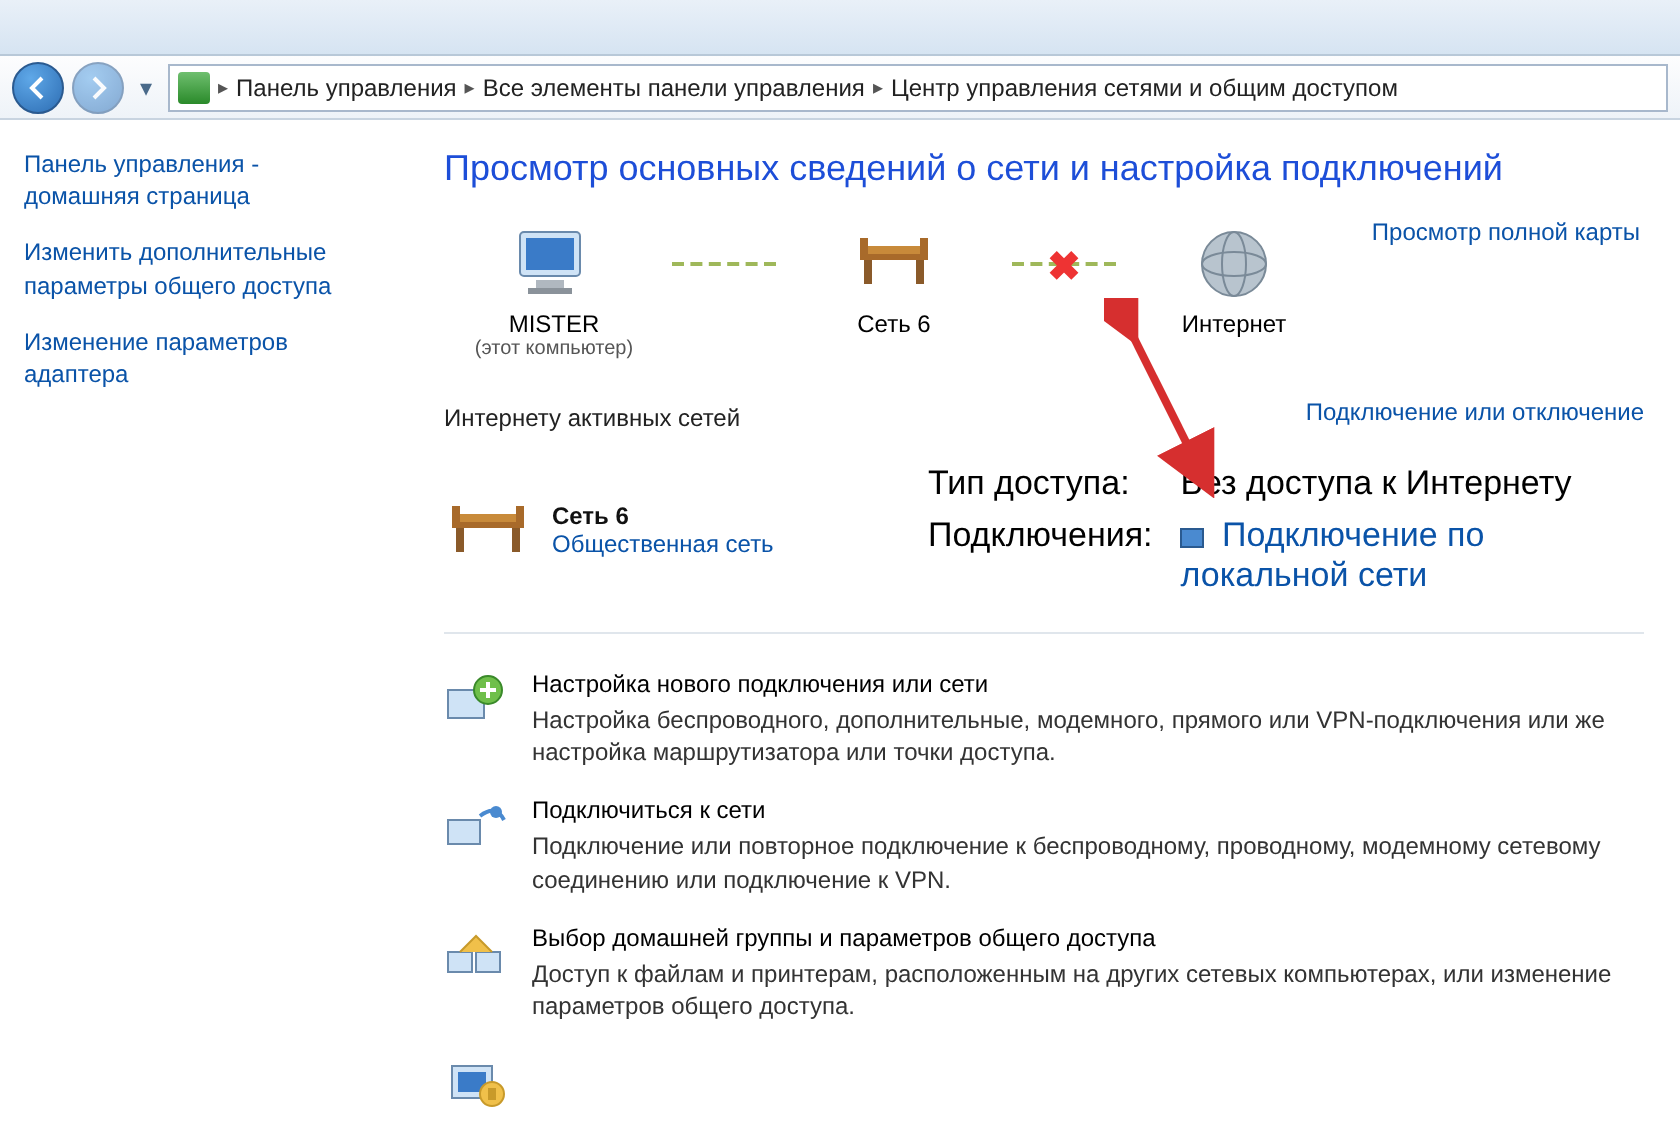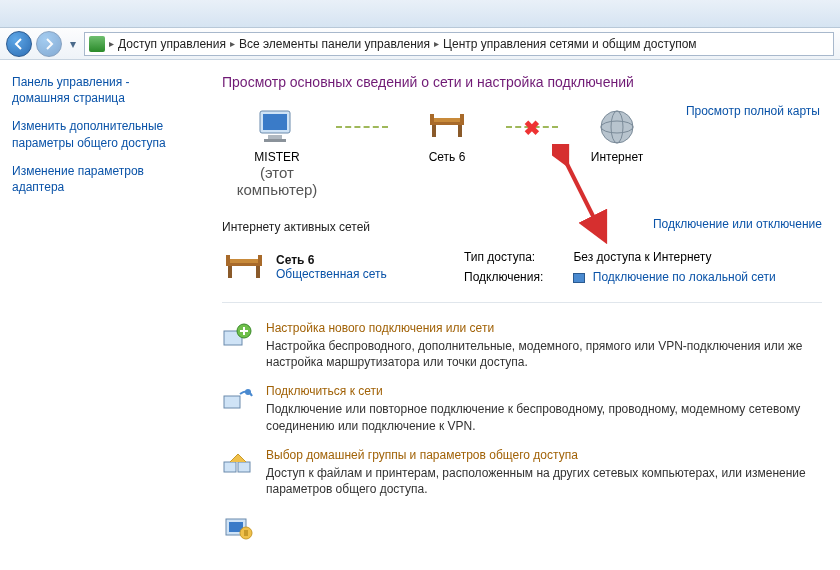--- a/index.html
+++ b/index.html
@@ -10,44 +10,44 @@
   .nav-btn.fwd { opacity:.55;}
   .chev { width:14px;height:22px;display:flex;align-items:center;justify-content:center;color:#4a6a8a;}
   .addrbar { flex:1; height:24px; border:1px solid #a8b8cc; background:#fff; display:flex; align-items:center; padding:0 4px; gap:4px; font-size:12px; color:#222; overflow:hidden;}
   .addrbar .ico { width:16px; height:16px; background:linear-gradient(#6fbf6f,#2a8a2a); border-radius:2px;}
   .addrbar .seg { white-space:nowrap; }
   .addrbar .arr { color:#555; font-size:10px; }
   .body { display:flex; height: calc(570px - 60px); }
   .sidebar { width:200px; background:#fff; border-right:1px solid transparent; padding:14px 12px; }
   .sidebar a { color:#0a53a8; text-decoration:none; display:block; margin-bottom:12px; line-height:1.35;}
   .main { flex:1; padding:14px 18px 10px 22px; overflow:auto; background:#fff;}
-  h1.hdr { color:#701a75; font-size:14px; font-weight:400; margin-bottom:14px;}
+  h1.hdr { color:#1d4ed8; font-size:18px; font-weight:400; margin-bottom:14px;}
   .maprow { display:flex; align-items:flex-start; gap:0; position:relative; margin-bottom:10px;}
   .node { width:110px; text-align:center; font-size:12px;}
   .node .ic { height:46px; display:flex;align-items:center;justify-content:center;}
-  .node .sub { color:#555; font-size:15px;}
+  .node .sub { color:#555; font-size:10px;}
   .dashes { flex:0 0 60px; height:46px; position:relative;}
   .dashes::before { content:""; position:absolute; top:22px; left:4px; right:4px; border-top:2px dashed #9fb85a;}
   .redx { position:absolute; top:12px; left:50%; transform:translateX(-50%); font-size:20px; color:#e33; font-weight:bold;}
   .maplink { position:absolute; right:2px; top:0;}
   .link { color:#0a53a8; text-decoration:none; }
   .sectionlabel { color:#222; margin:12px 0 6px;}
   .activerow { display:flex; align-items:center; gap:10px; margin:6px 0 14px;}
   .bench2 { width:44px;height:32px;}
   .netinfo { flex:0 0 170px;}
   .netinfo .nm { font-weight:bold; color:#111;}
   .netinfo .tp { color:#0a53a8;margin-top:40px;}
-  .conninfo { flex:1; font-size:12px;}
+  .conninfo { flex:1; font-size:17px;}
   .conninfo table { width:100%;}
   .conninfo td { padding:2px 6px; vertical-align:top;}
   .circled { border:3px solid #c8202a; border-radius:14px; padding:1px 4px;}
   .section2 { border-top:1px solid #e0e6ec; padding-top:10px; margin-top:6px;}
   .task { display:flex; gap:12px; margin:8px 0 14px;}
   .taskic { width:32px;height:32px; flex-shrink:0;}
-  .task .tl { color:#a16207; display:block; margin-bottom:3px;}
+  .task .tl { color:#000000; display:block; margin-bottom:3px;}
   .task .td { color:#333; line-height:1.35;}
   .active-head { display:flex; justify-content:space-between; align-items:center;}
   .annot-arrow { position:absolute; left:330px; top:40px; pointer-events:none;}
   svg { display:block;}
 </style>
 </head>
 <body>
 
 <div class="titlebar"></div>
 
@@ -59,21 +59,21 @@
   </div>
   <div class="nav-btn fwd">
     <svg width="12" height="12" viewBox="0 0 12 12">
         <path d="M4 1 L9 6 L4 11" stroke="#fff" stroke-width="2" fill="none"></path>
       </svg>
   </div>
   <div class="chev">▾</div>
   <div class="addrbar">
     <span class="ico"></span>
     <span class="arr">▸</span>
-    <span class="seg">Доступ управления</span>
+    <span class="seg">Панель управления</span>
     <span class="arr">▸</span>
     <span class="seg">Все элементы панели управления</span>
     <span class="arr">▸</span>
     <span class="seg">Центр управления сетями и общим доступом</span>
   </div>
 </div>
 
 <div class="body">
   <div class="sidebar">
     <a class="link">Панель управления - домашняя страница</a>

